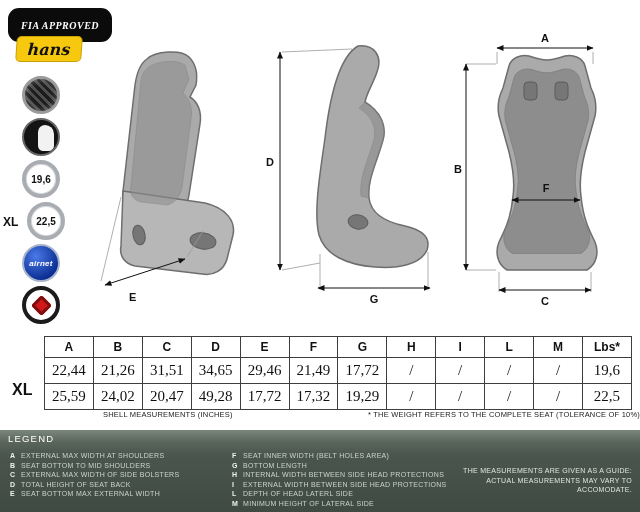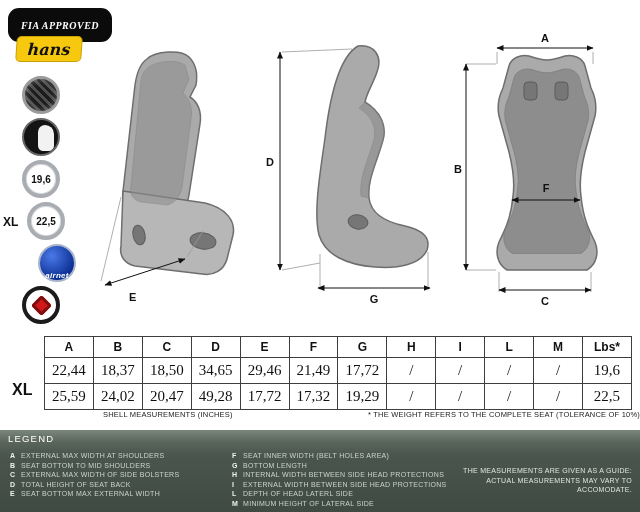--- a/index.html
+++ b/index.html
@@ -22,22 +22,22 @@
               border:3px solid #9b9b9b;box-shadow:inset 0 0 7px rgba(255,255,255,.3);}
   .icn-seatprofile{top:118px;background:#141414;border:2px solid #666;overflow:hidden;}
   .icn-seatprofile::after{content:"";position:absolute;right:4px;top:5px;width:16px;height:26px;
               background:#f2f2f2;border-radius:8px 10px 6px 6px;}
   .icn-ring{background:#fff;border:4px solid #a9adb2;display:flex;align-items:center;justify-content:center;
             font-weight:bold;font-size:10px;color:#111;box-shadow:inset 0 0 0 1px #d7d9dc;}
   .icn-196{top:160px;}
   .icn-225{top:202px;left:27px;}
   .xl-prefix{position:absolute;left:3px;top:215px;font-weight:bold;font-size:12px;}
   .icn-airnet{top:244px;background:radial-gradient(circle at 35% 30%,#4a79e8,#0c2f93 72%);
-              border:2px solid #a7b4cb;color:#fff;display:flex;align-items:flex-end;justify-content:center;
-              font-weight:bold;font-style:italic;font-size:8px;letter-spacing:.3px;margin-left:16px;}
+              border:2px solid #a7b4cb;color:#fff;display:flex;align-items:center;justify-content:center;
+              font-weight:bold;font-style:italic;font-size:8px;letter-spacing:.3px;}
   .icn-emblem{top:286px;background:#fff;border:4px solid #1b1b1b;display:flex;align-items:center;justify-content:center;}
   .icn-emblem::after{content:"";width:15px;height:15px;background:#d01818;border-radius:3px;
               transform:rotate(45deg);box-shadow:inset 0 0 0 3px #7e0e0e;}
 
   
   .dwg{position:absolute;}
   .seat{fill:#aaaaaa;stroke:#6e6e6e;stroke-width:1.5;}
   .seat2{fill:#b7b7b7;stroke:#6e6e6e;stroke-width:1.5;}
   .inner{fill:#8d8d8d;stroke:#7a7a7a;stroke-width:.8;}
   .hole{fill:#767676;stroke:#5b5b5b;stroke-width:1;}
@@ -172,22 +172,22 @@
           <th>H</th>
           <th>I</th>
           <th>L</th>
           <th>M</th>
           <th>Lbs*</th>
         </tr>
       </thead>
       <tbody>
         <tr>
           <td>22,44</td>
-          <td>18,37</td>
-          <td>18,50</td>
+          <td>21,26</td>
+          <td>31,51</td>
           <td>34,65</td>
           <td>29,46</td>
           <td>21,49</td>
           <td>17,72</td>
           <td>/</td>
           <td>/</td>
           <td>/</td>
           <td>/</td>
           <td>19,6</td>
         </tr>

